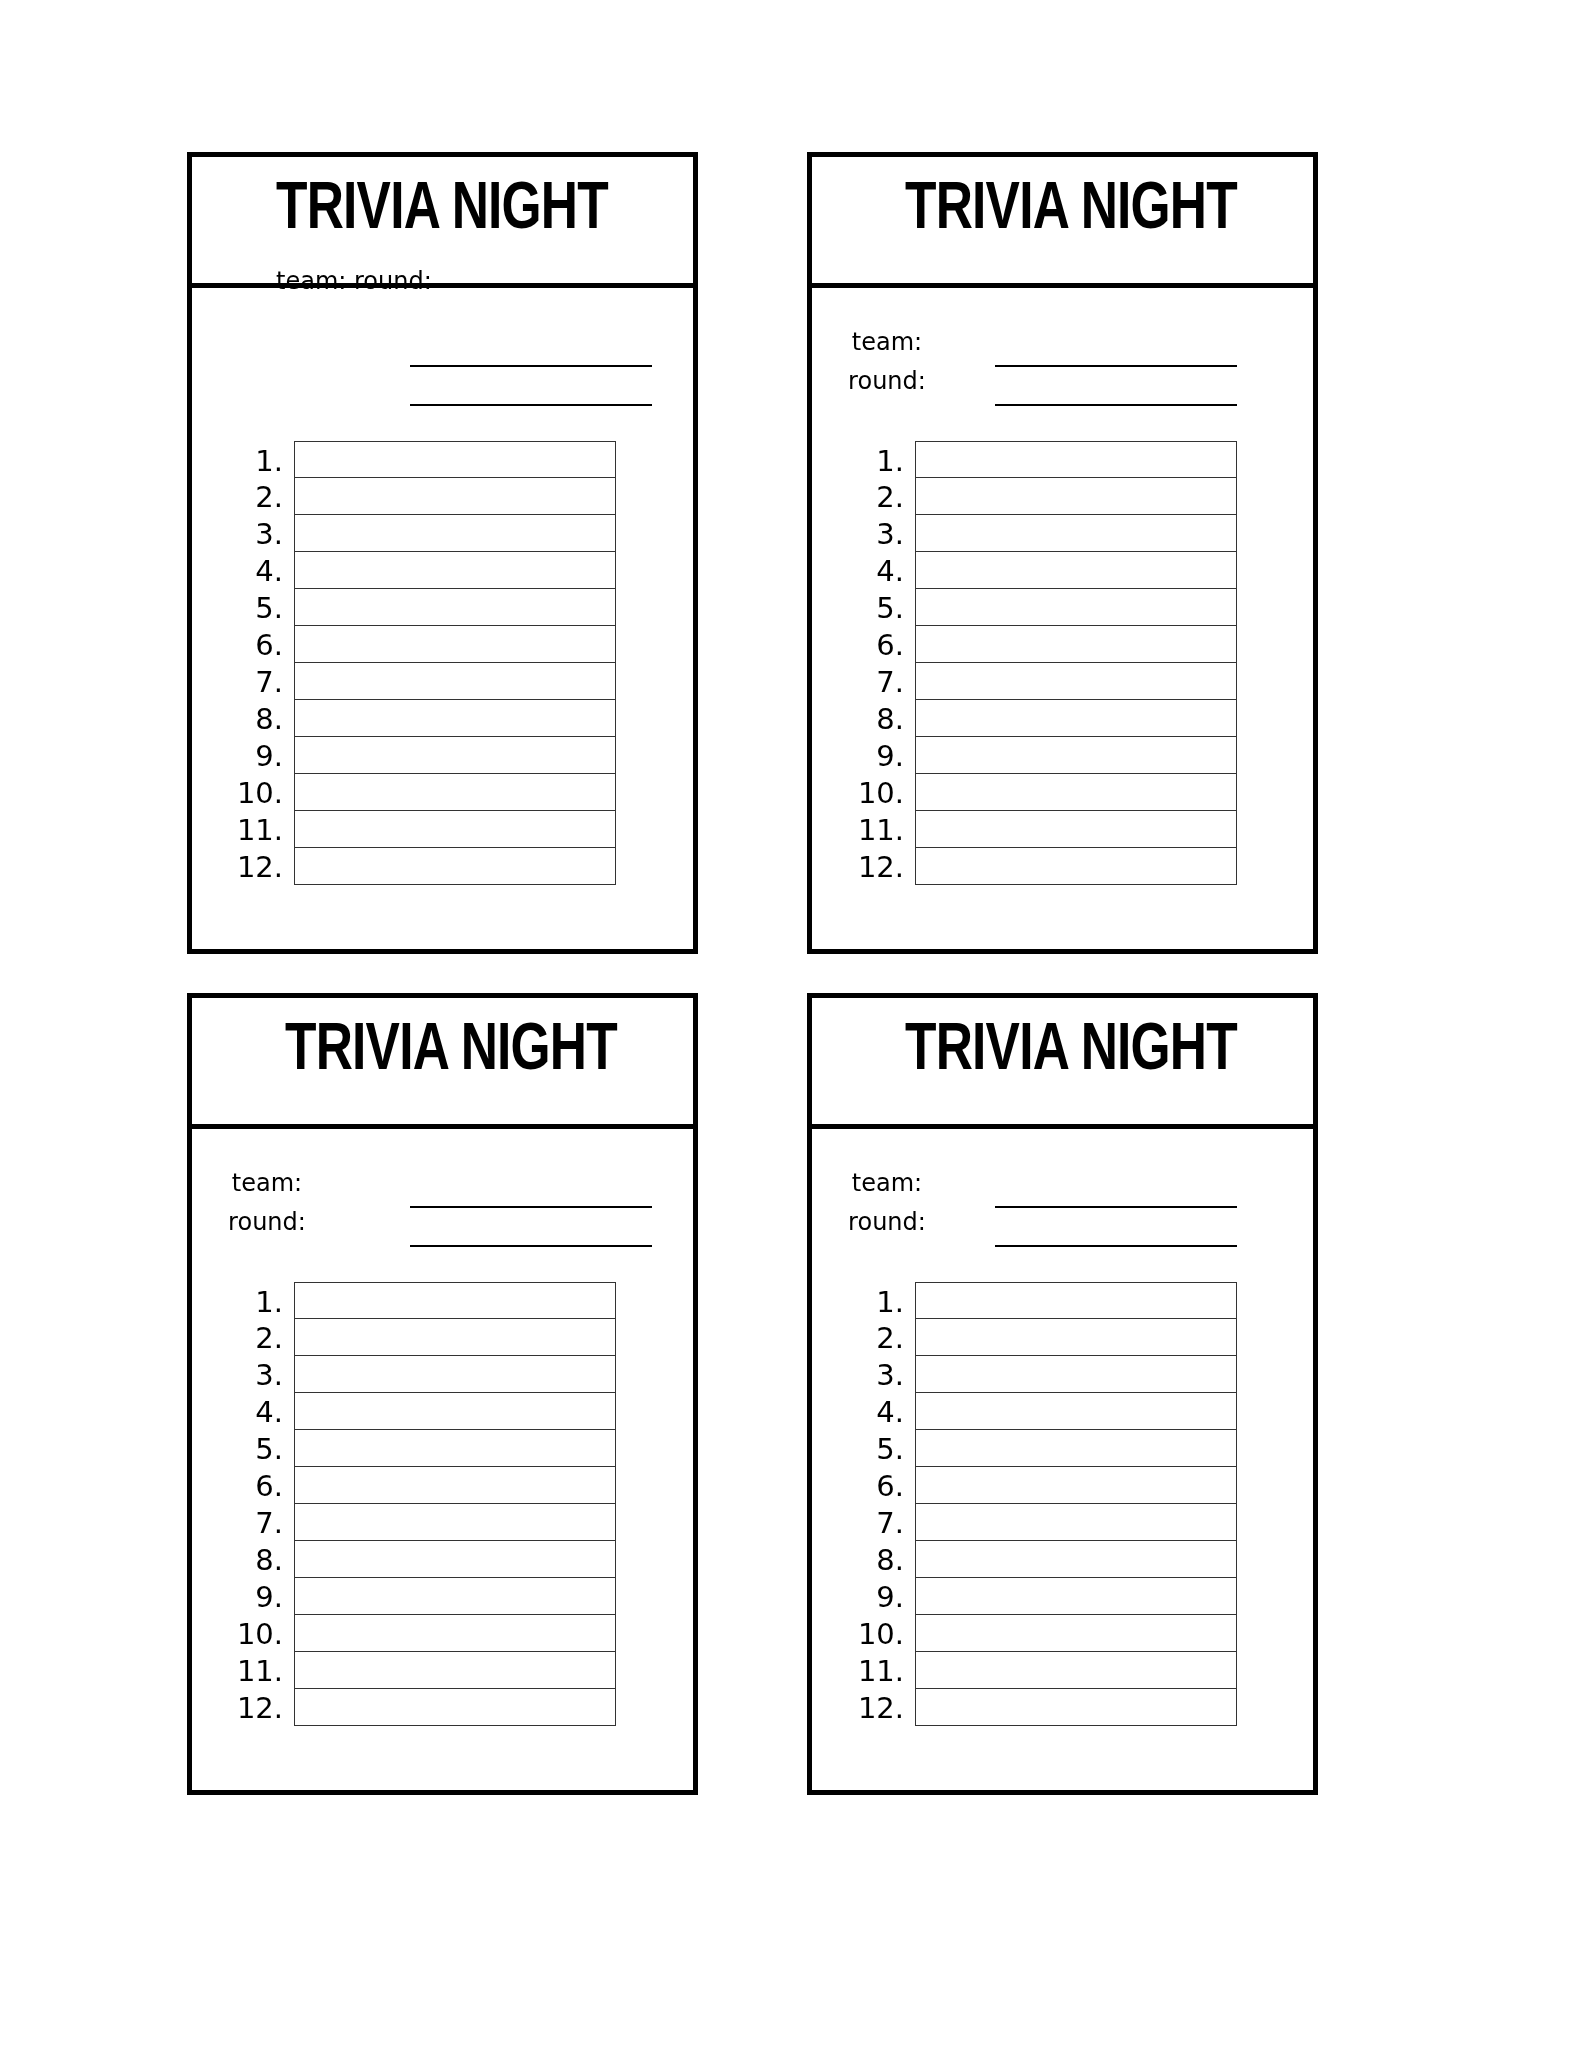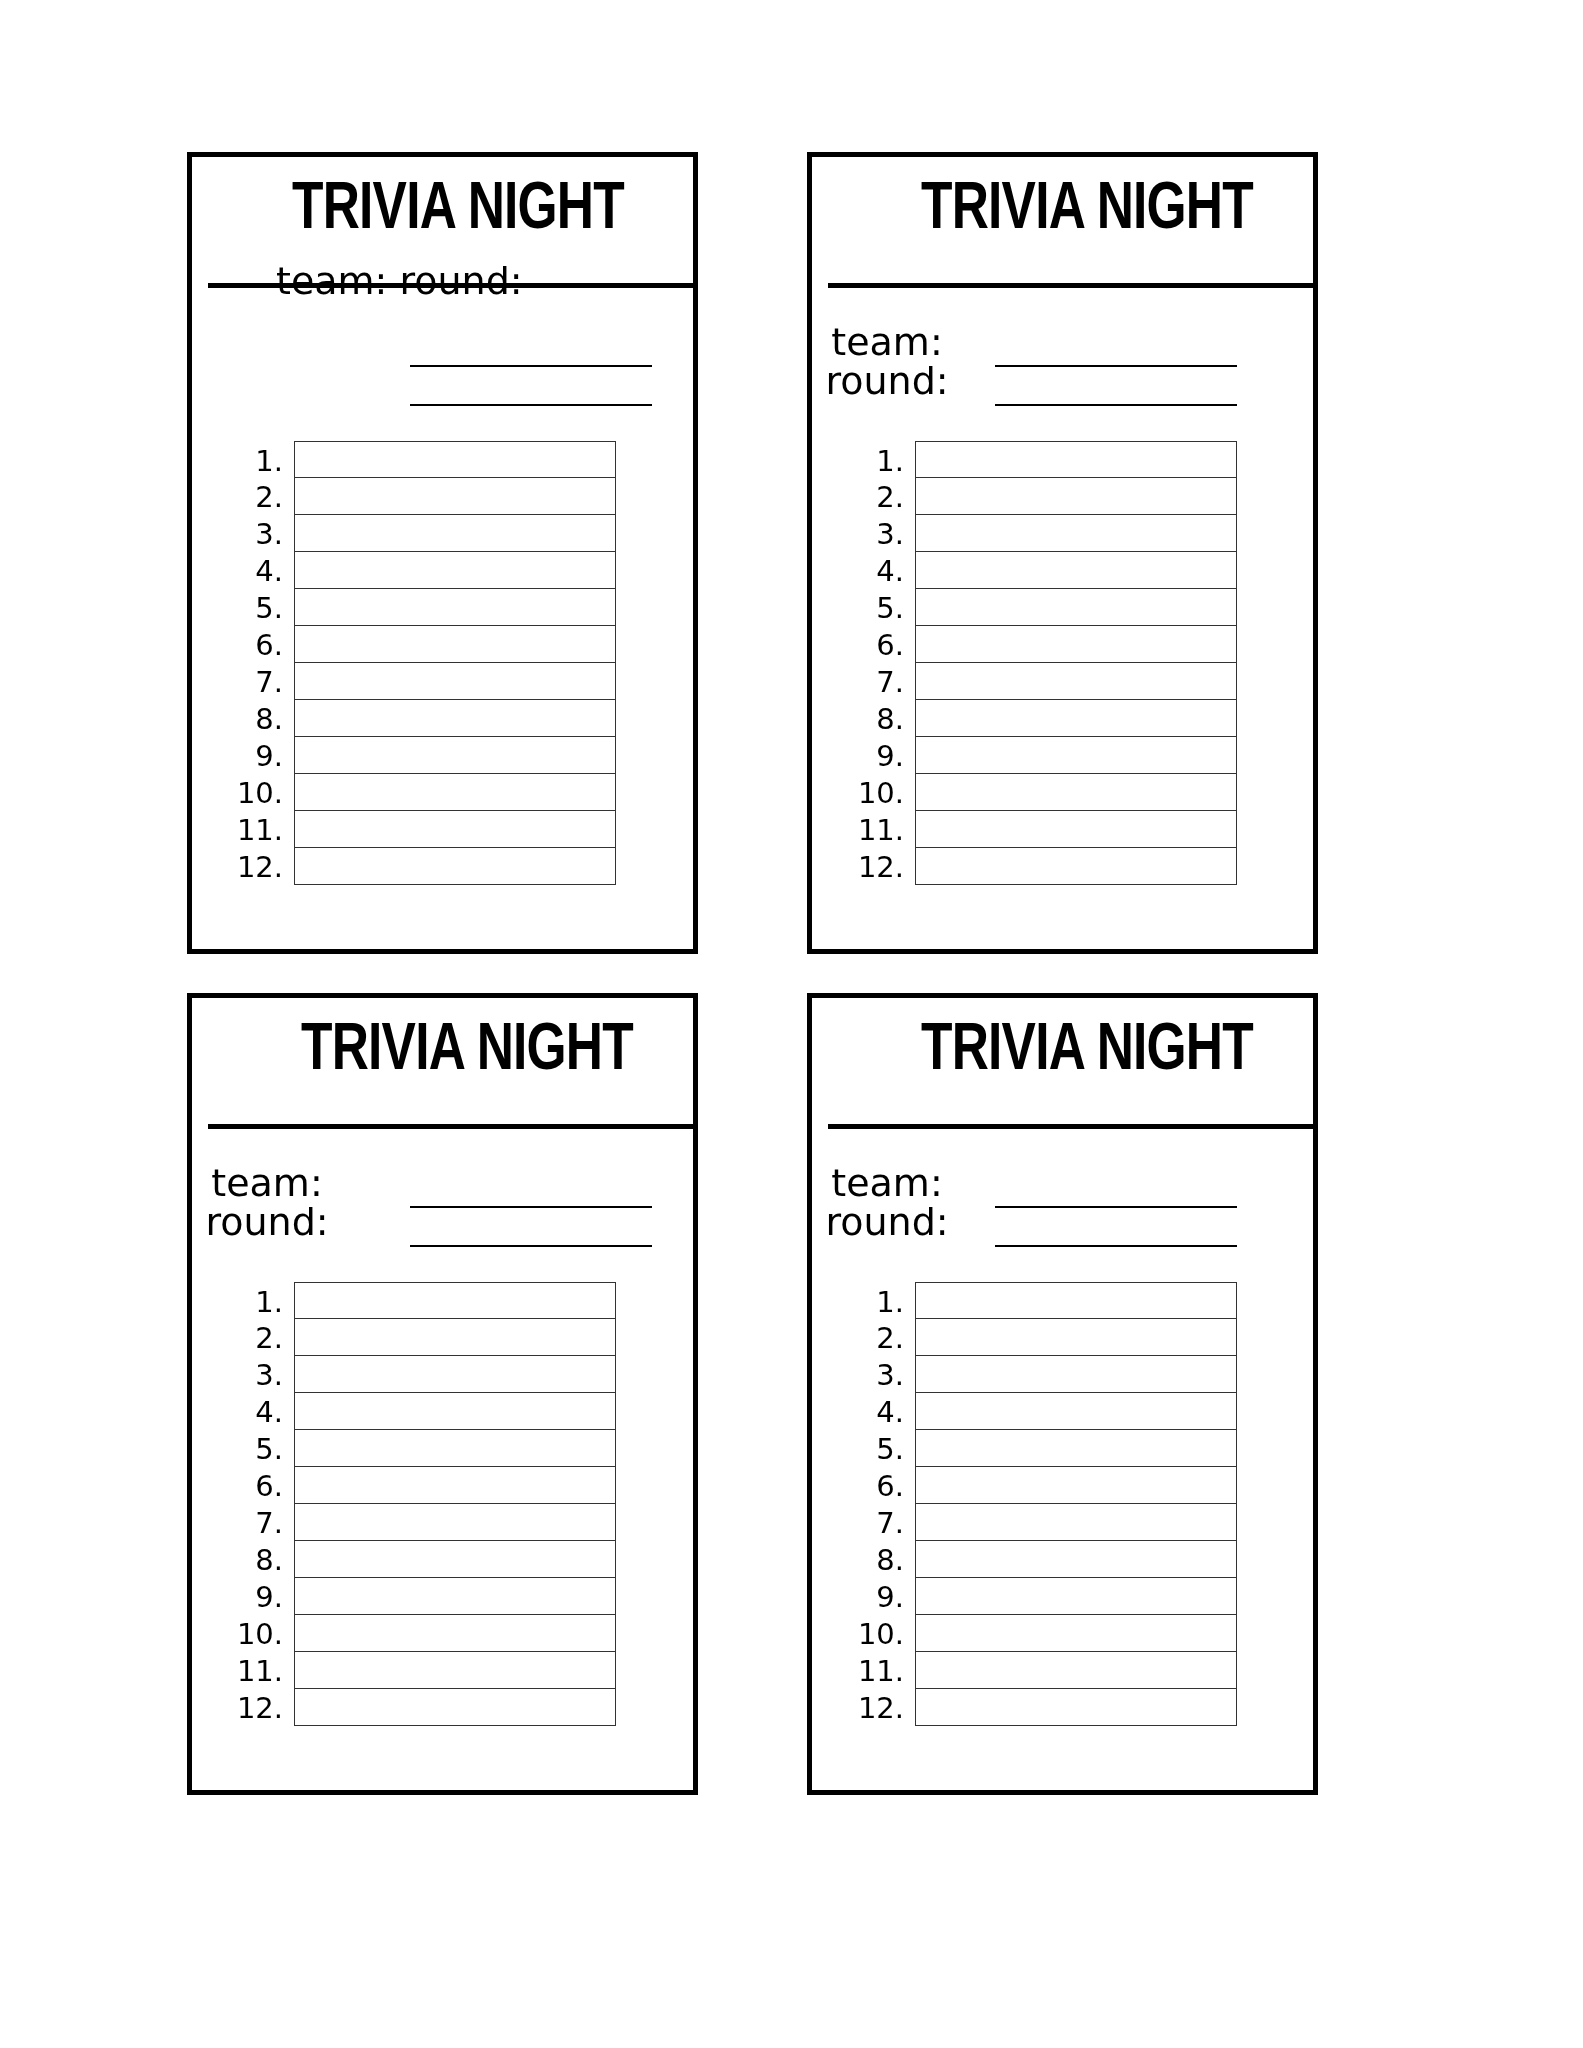--- a/index.html
+++ b/index.html
@@ -1,20 +1,20 @@
 <!DOCTYPE html>
 <html><head>
 <meta charset="utf-8">
 <style>
   html,body{margin:0;padding:0;background:#ffffff;}
   body{width:1583px;height:2048px;position:relative;overflow:hidden;font-family:"DejaVu Sans",sans-serif;color:#000;}
   .card{position:absolute;width:511px;height:802px;box-sizing:border-box;border:5px solid #000;background:#fff;}
-  .header{position:absolute;left:16px;top:0;right:0;height:126px;border-bottom:5px solid #000;padding-left:36px;}
+  .header{position:absolute;left:0;top:0;right:0;height:126px;border-bottom:5px solid #000;padding-left:36px;}
   .title{position:absolute;top:12px;font-family:"Liberation Sans",sans-serif;font-weight:bold;font-size:66px;line-height:72px;letter-spacing:-1px;transform:scaleX(0.78);transform-origin:left top;white-space:nowrap;}
-  .lbl{position:absolute;font-size:38px;line-height:34px;white-space:nowrap;}
+  .lbl{position:absolute;font-size:24px;line-height:34px;white-space:nowrap;}
   .lbl.right{text-align:center;width:200px;}
   .uline{position:absolute;height:0;border-top:2px solid #000;width:242px;}
   .grid{position:absolute;left:102px;top:284px;width:322px;}
   .row{position:relative;height:37px;box-sizing:border-box;border:1.5px solid #333;border-top:none;}
   .row:first-child{border-top:1.5px solid #333;}
   .num{position:absolute;right:332px;top:4px;font-size:29px;line-height:30px;white-space:nowrap;text-align:right;width:80px;}
 </style>
 </head>
 <body>
 

